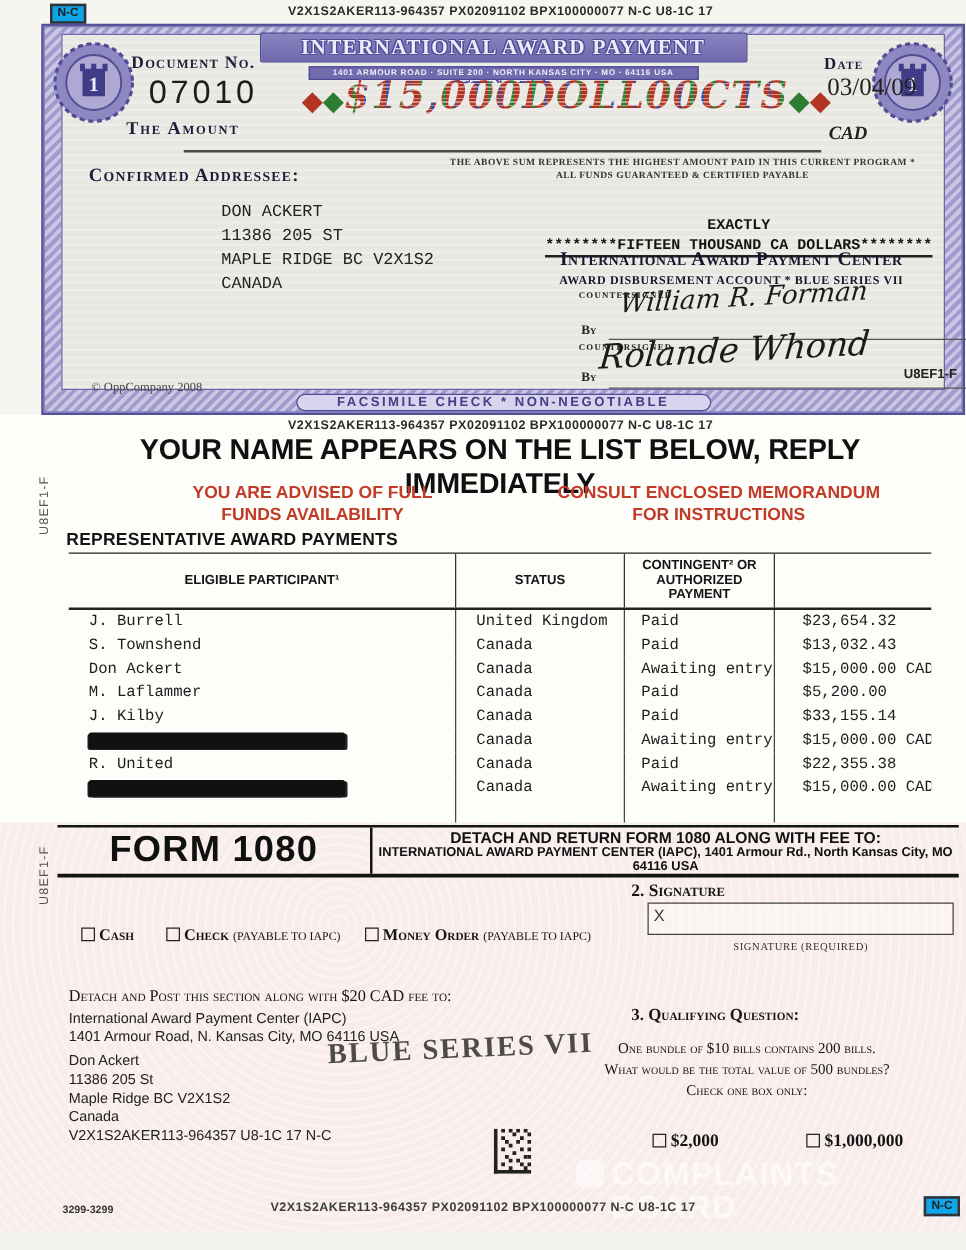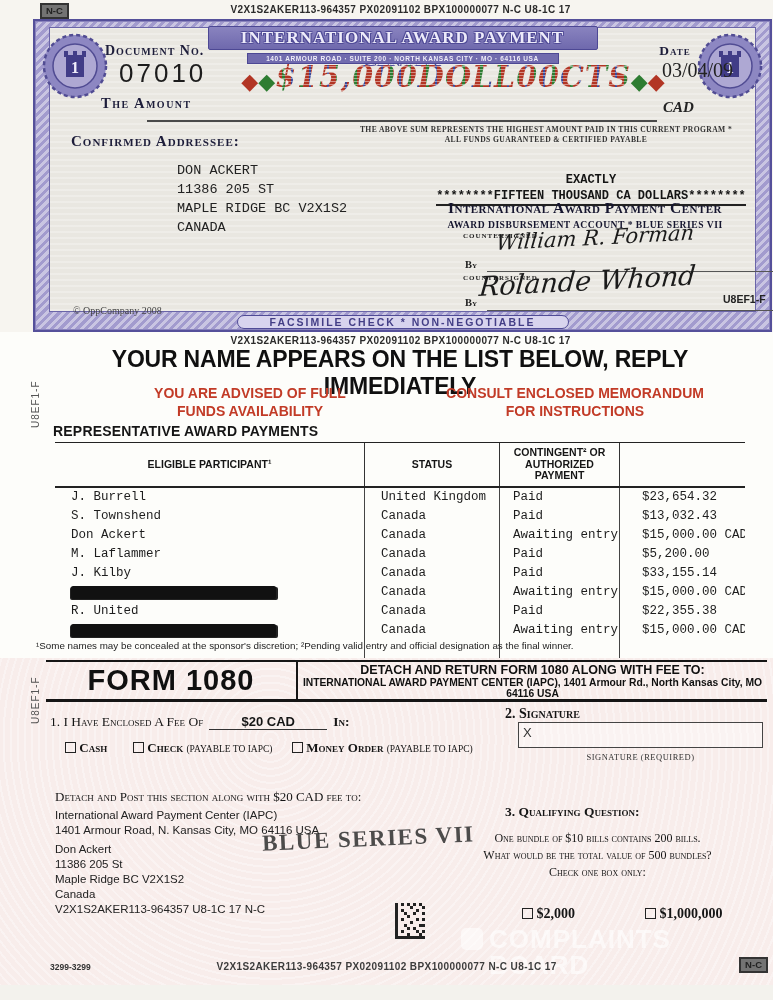--- a/index.html
+++ b/index.html
@@ -2,21 +2,21 @@
 <html><head>
 <meta charset="utf-8">
 <style>
   * { margin:0; padding:0; box-sizing:border-box; }
   body { background:#ddd; font-family:"Liberation Sans","DejaVu Sans",sans-serif; }
   .page { position:relative; width:773px; height:1000px; margin:0 auto; background:#f7f5f0; overflow:hidden; }
 
   
   .abs { position:absolute; }
   .code-line { width:100%; text-align:center; font-weight:700; font-size:10px; letter-spacing:.4px; color:#2b2b2b; }
-  .nc-box { border:2px solid #333; background:#737373; font-weight:700; font-size:9.5px; padding:0 4px; line-height:12px; color:#222; }
+  .nc-box { border:2px solid #333; background:#0ea5e9; font-weight:700; font-size:9.5px; padding:0 4px; line-height:12px; color:#222; }
   .vcode { writing-mode:vertical-rl; transform:rotate(180deg); font-size:10px; color:#555; letter-spacing:1px; font-weight:500; }
   .serif { font-family:"Liberation Serif","DejaVu Serif",serif; }
   .mono { font-family:"Liberation Mono","DejaVu Sans Mono",monospace; }
   .sc { font-variant:small-caps; }
   .cb { display:inline-block; width:11px; height:11px; border:1.6px solid #222; background:transparent; vertical-align:-1px; }
 
   
   .check { position:absolute; left:33px; top:19px; width:739px; height:313px;
     background:repeating-linear-gradient(135deg,#a29bce 0 3px,#c9c5e2 3px 6px);
     border:2px solid #55509a; box-shadow:inset 0 0 0 1px #8a84bd; }
@@ -280,39 +280,35 @@
           </div>
           <div class="trow spacer">
             <div class="tc"></div>
             <div class="tc"></div>
             <div class="tc"></div>
             <div class="tc"></div>
           </div>
         </div>
     </div>
 
-    <div class="abs footnote">¹Some names may be concealed at the sponsor's discretion; ²Pending valid entry and official designation as the final winner.</div>
   </div>
 
   <div class="form">
     <div class="abs vcode" style="left:30px; top:4px; height:62px;">U8EF1-F</div>
 
     <div class="form-header">
       <div class="fh-left">
           <span class="form-title">FORM 1080</span>
         </div>
       <div class="fh-right">
         <div class="fh-line1">DETACH AND RETURN FORM 1080 ALONG WITH FEE TO:</div>
         <div class="fh-line2">INTERNATIONAL AWARD PAYMENT CENTER (IAPC), 1401 Armour Rd., North Kansas City, MO 64116 USA</div>
       </div>
     </div>
 
-    <div class="abs serif sc fee-line">
-      <span>1. I Have Enclosed A Fee Of</span><span class="fee-val">$20 CAD</span><b><span>In:</span></b>
-    </div>
 
     <div class="opt serif" style="left:65px; top:82px;">
       <span class="cb"></span>
       <span class="sc opt-label">Cash</span>
     </div>
     <div class="opt serif" style="left:133px; top:82px;">
       <span class="cb"></span>
       <span class="sc opt-label">Check</span>
       <span class="opt-note serif">(PAYABLE TO IAPC)</span>
     </div>

